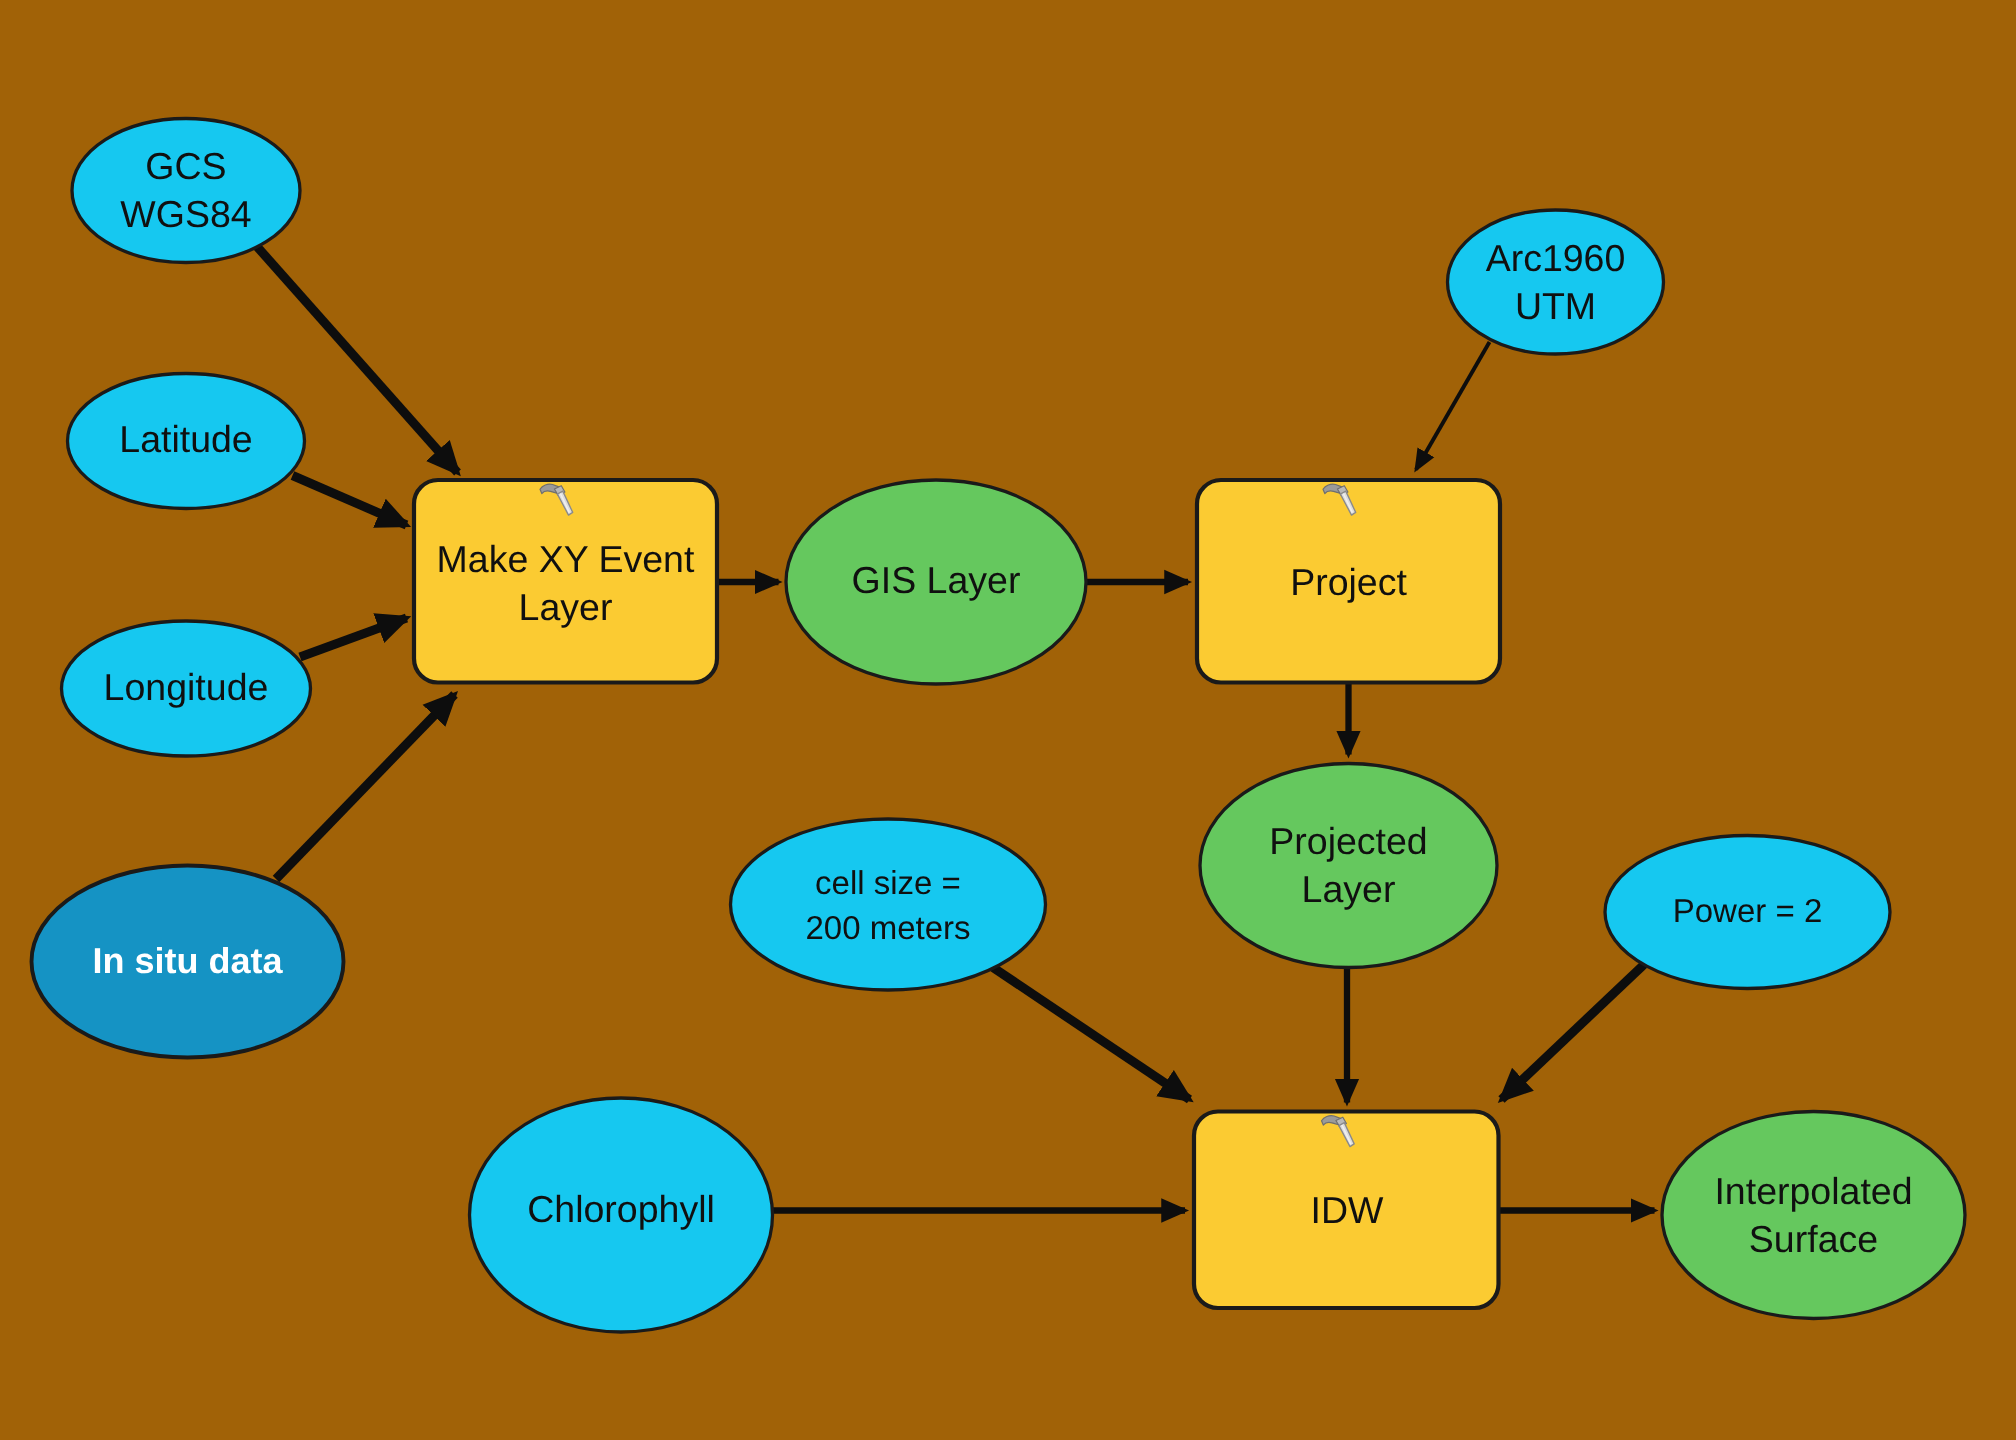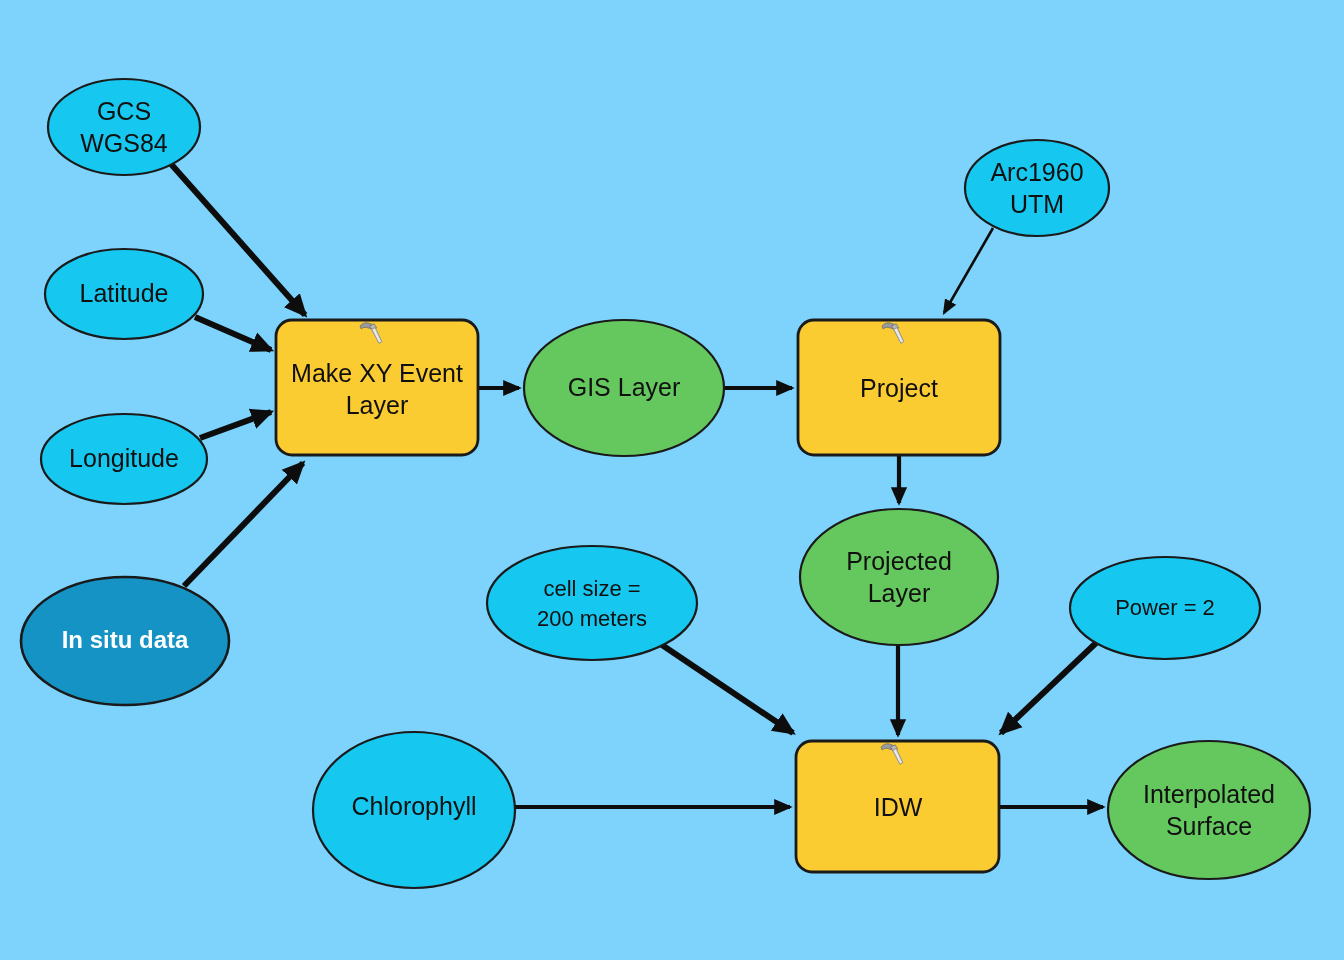--- a/index.html
+++ b/index.html
@@ -11,21 +11,21 @@
   body {
     width: 1344px;
     height: 960px;
     font-family: "Liberation Sans", sans-serif;
     overflow: hidden;
   }
   #diagram-root {
     position: relative;
     width: 1344px;
     height: 960px;
-    background: #7dd3fc;
+    background: #a16207;
   }
   svg#model-canvas {
     display: block;
     width: 1344px;
     height: 960px;
   }
   .node-shape {
     stroke: #1a1a1a;
   }
   .ellipse-variable {

